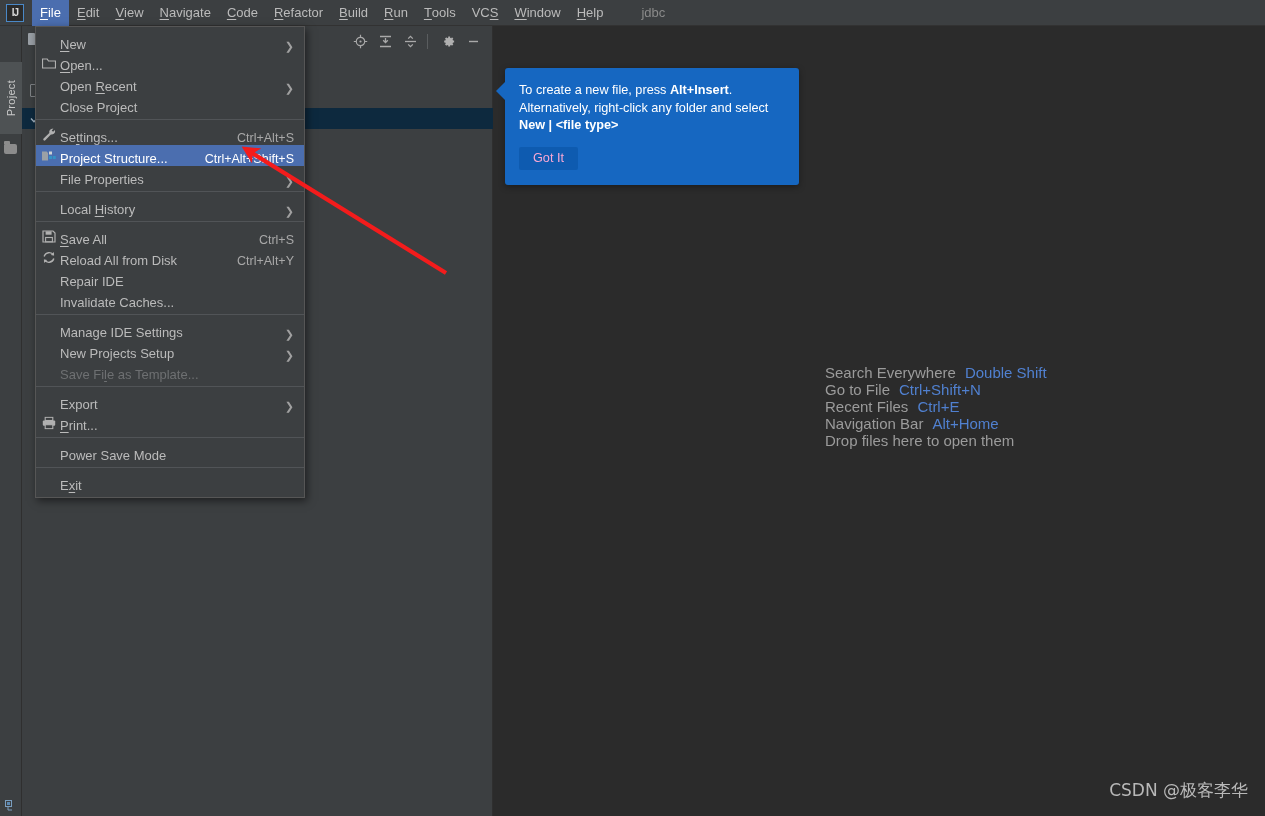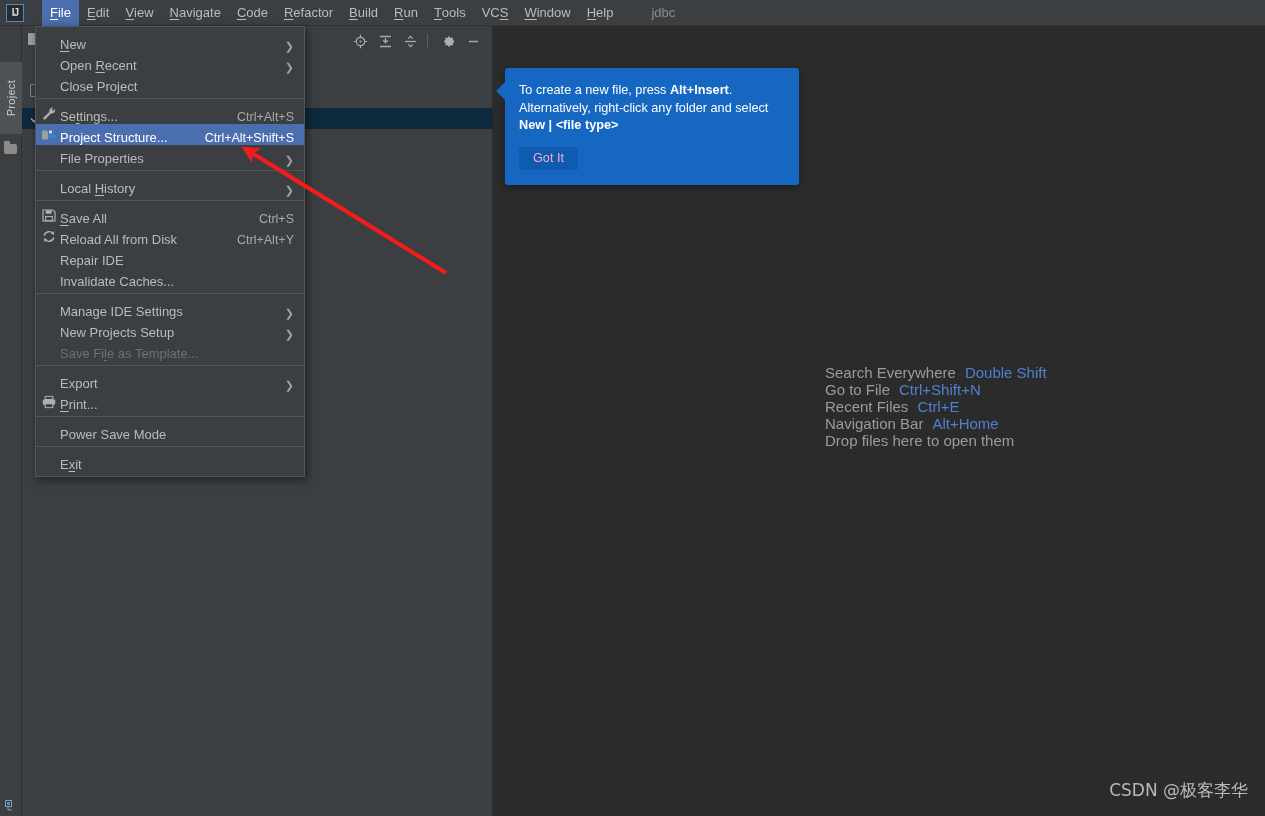--- a/index.html
+++ b/index.html
@@ -14,21 +14,21 @@
 
   
   .menubar {
     position: absolute; left: 0; top: 0; width: 1265px; height: 26px;
     background: #3c3f41;
     display: flex; align-items: center;
     border-bottom: 1px solid #323232;
     z-index: 40;
   }
   .ij-logo {
-    width: 18px; height: 18px; margin-left: 6px; margin-right: 18px;
+    width: 18px; height: 18px; margin-left: 6px; margin-right: 8px;
     border: 1px solid #4a88c7; background: #2b2b2b;
     display: flex; align-items: center; justify-content: center;
     font-size: 10px; color: #d8d8d8; font-weight: bold; letter-spacing: -1px;
     flex: 0 0 auto;
   }
   .menubar-item {
     height: 26px; padding: 0 8px;
     display: flex; align-items: center;
     font-size: 13px; color: #bbbbbb; white-space: nowrap;
     cursor: default;
@@ -319,20 +319,29 @@
     <div class="watermark">CSDN @极客李华</div>
   </div>
 
   <div class="dropdown" id="file-menu">
       <div class="mi">
         <span class="mi-label"><u>N</u>ew</span>
         <span class="mi-spacer"></span>
         <span class="mi-arrow">❯</span>
       </div>
       <div class="mi">
+        <span class="mi-icon">
+          <svg width="14" height="13" viewBox="0 0 14 13">
+            <path d="M0.5 2.5 L0.5 11.5 L13.5 11.5 L13.5 4.5 L6.5 4.5 L5.2 2.5 Z" fill="none" stroke="#b0b0b0" stroke-width="1.2"></path>
+          </svg>
+        </span>
+        <span class="mi-label"><u>O</u>pen...</span>
+        <span class="mi-spacer"></span>
+      </div>
+      <div class="mi">
         <span class="mi-label">Open <u>R</u>ecent</span>
         <span class="mi-spacer"></span>
         <span class="mi-arrow">❯</span>
       </div>
       <div class="mi">
         <span class="mi-label">Close Project</span>
         <span class="mi-spacer"></span>
       </div>
       <div class="menu-sep"></div>
       <div class="mi">

